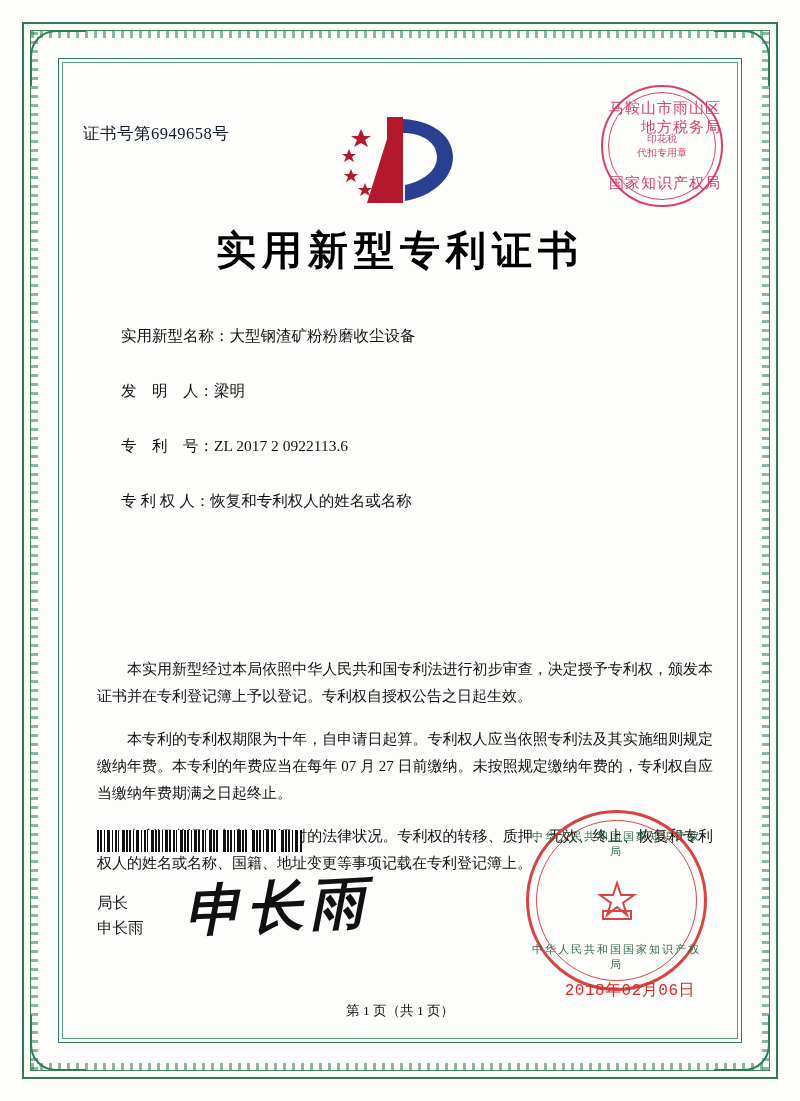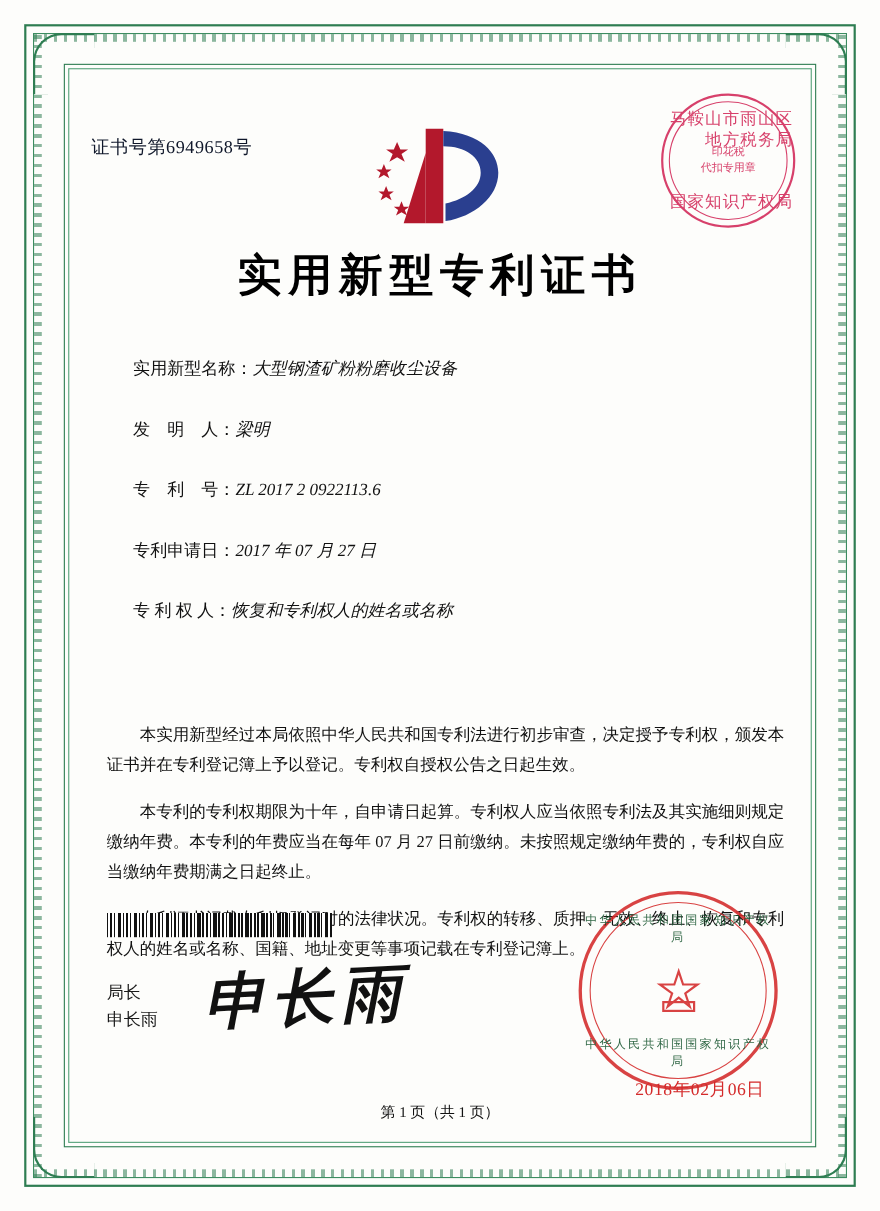--- a/index.html
+++ b/index.html
@@ -159,21 +159,21 @@
     top: 250px;
   }
   .field {
     font-size: 15.5px;
     line-height: 22px;
     margin-bottom: 33px;
     color: #111;
     white-space: nowrap;
   }
   .field .lbl { color: #111; margin-left: 24px; }
-  .field .val { color: #111; font-style: italic; }
+  .field .val { color: #111; }
 
   .body-text {
     position: absolute;
     left: 22px;
     right: 12px;
     top: 565px;
     font-size: 15px;
     line-height: 27px;
     color: #111;
     text-align: justify;
@@ -253,20 +253,21 @@
   .stamp-national .arc-text.top { top: 16px; }
   .stamp-national .arc-text.bottom { bottom: 16px; }
 
   .stamp-date {
     position: absolute;
     right: 30px;
     top: 905px;
     font-size: 16px;
     color: #d42a2a;
     letter-spacing: .5px;
+    font-family: Liberation Mono, monospace;
   }
 
   .footer {
     position: absolute;
     left: 0; right: 0;
     bottom: 6px;
     text-align: center;
     font-size: 13.5px;
     color: #111;
   }
@@ -319,23 +320,20 @@
       <div class="field">
         <span class="lbl">实用新型名称：</span><span class="val">大型钢渣矿粉粉磨收尘设备</span>
       </div>
       <div class="field">
         <span class="lbl">发　明　人：</span><span class="val">梁明</span>
       </div>
       <div class="field">
         <span class="lbl">专　利　号：</span><span class="val">ZL 2017 2 0922113.6</span>
       </div>
       <div class="field">
-        <span class="lbl">专利申请日：</span><span class="val">2017 年 07 月 27 日</span>
-      </div>
-      <div class="field">
         <span class="lbl">专 利 权 人：</span><span class="val">恢复和专利权人的姓名或名称</span>
       </div>
     </div>
 
     <div class="body-text">
       <p>本实用新型经过本局依照中华人民共和国专利法进行初步审查，决定授予专利权，颁发本证书并在专利登记簿上予以登记。专利权自授权公告之日起生效。</p>
       <p>本专利的专利权期限为十年，自申请日起算。专利权人应当依照专利法及其实施细则规定缴纳年费。本专利的年费应当在每年 07 月 27 日前缴纳。未按照规定缴纳年费的，专利权自应当缴纳年费期满之日起终止。</p>
       <p>专利证书记载专利权登记时的法律状况。专利权的转移、质押、无效、终止、恢复和专利权人的姓名或名称、国籍、地址变更等事项记载在专利登记簿上。</p>
     </div>
 

